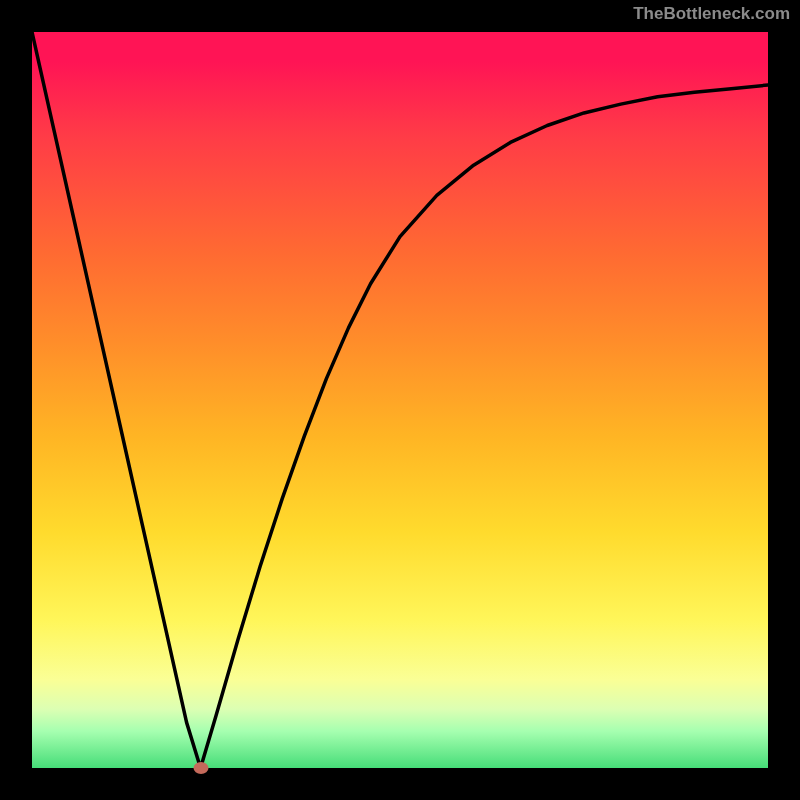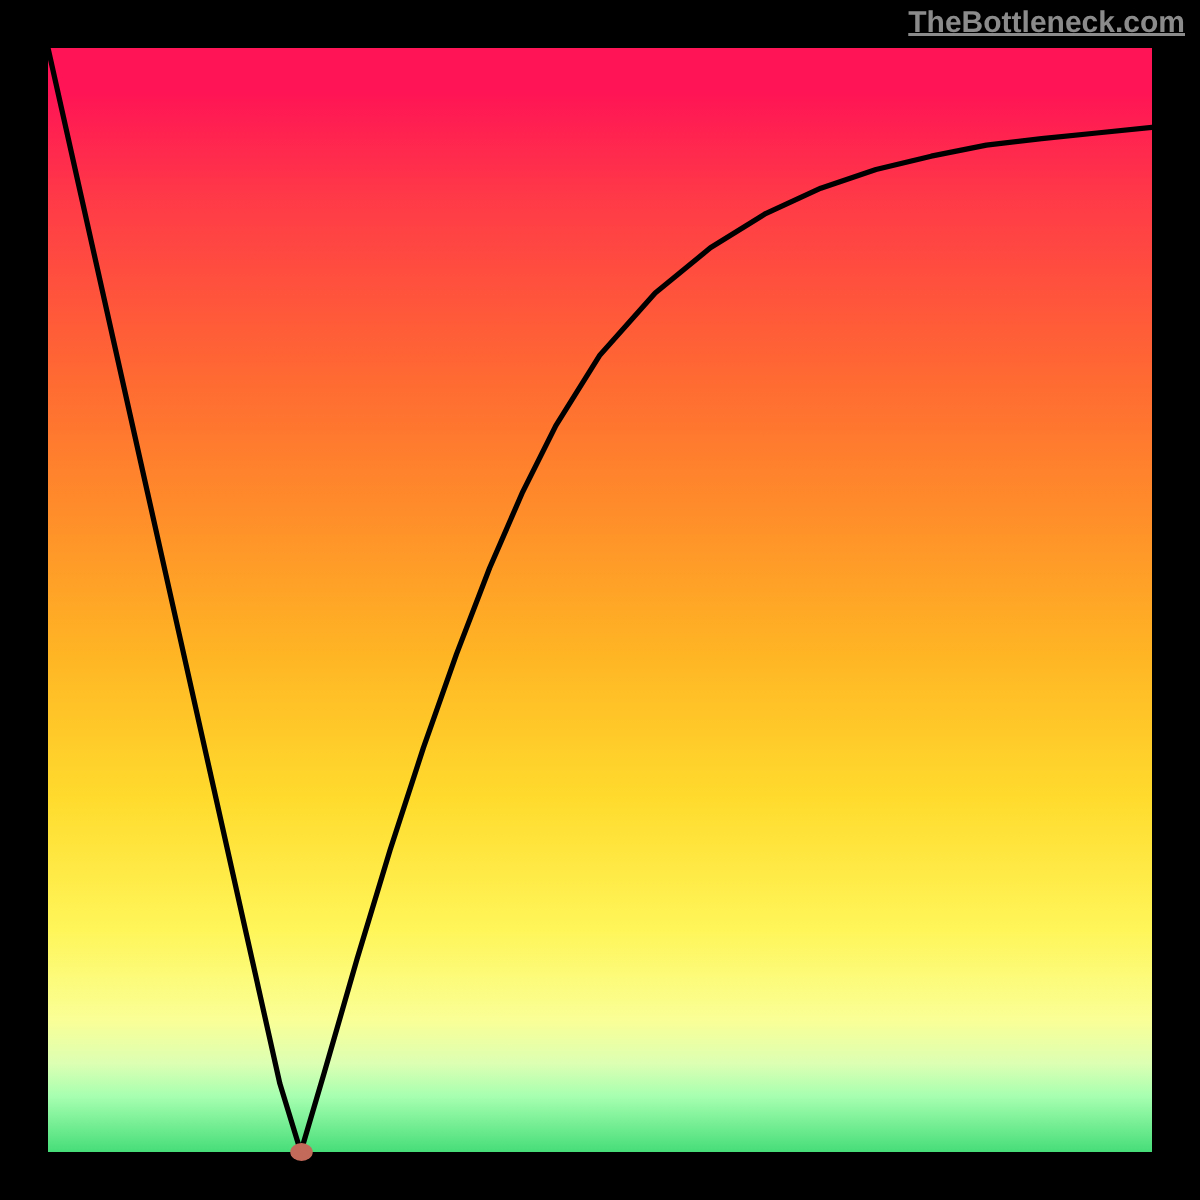--- a/index.html
+++ b/index.html
@@ -14,26 +14,25 @@
     position: relative;
     width: 800px;
     height: 800px;
     background: #000;
   }
   .attribution {
     position: absolute;
     top: 4px;
     right: 10px;
     font-family: Arial, Helvetica, sans-serif;
-    font-size: 20px;
+    font-size: 17px;
     font-weight: bold;
     color: #8b8b8b;
     letter-spacing: 0;
     z-index: 3;
-    text-decoration: underline;
   }
   .plot-area {
     position: absolute;
     left: 32px;
     top: 32px;
     width: 736px;
     height: 736px;
     background: linear-gradient(
       to bottom,
       #ff1455 0%,

